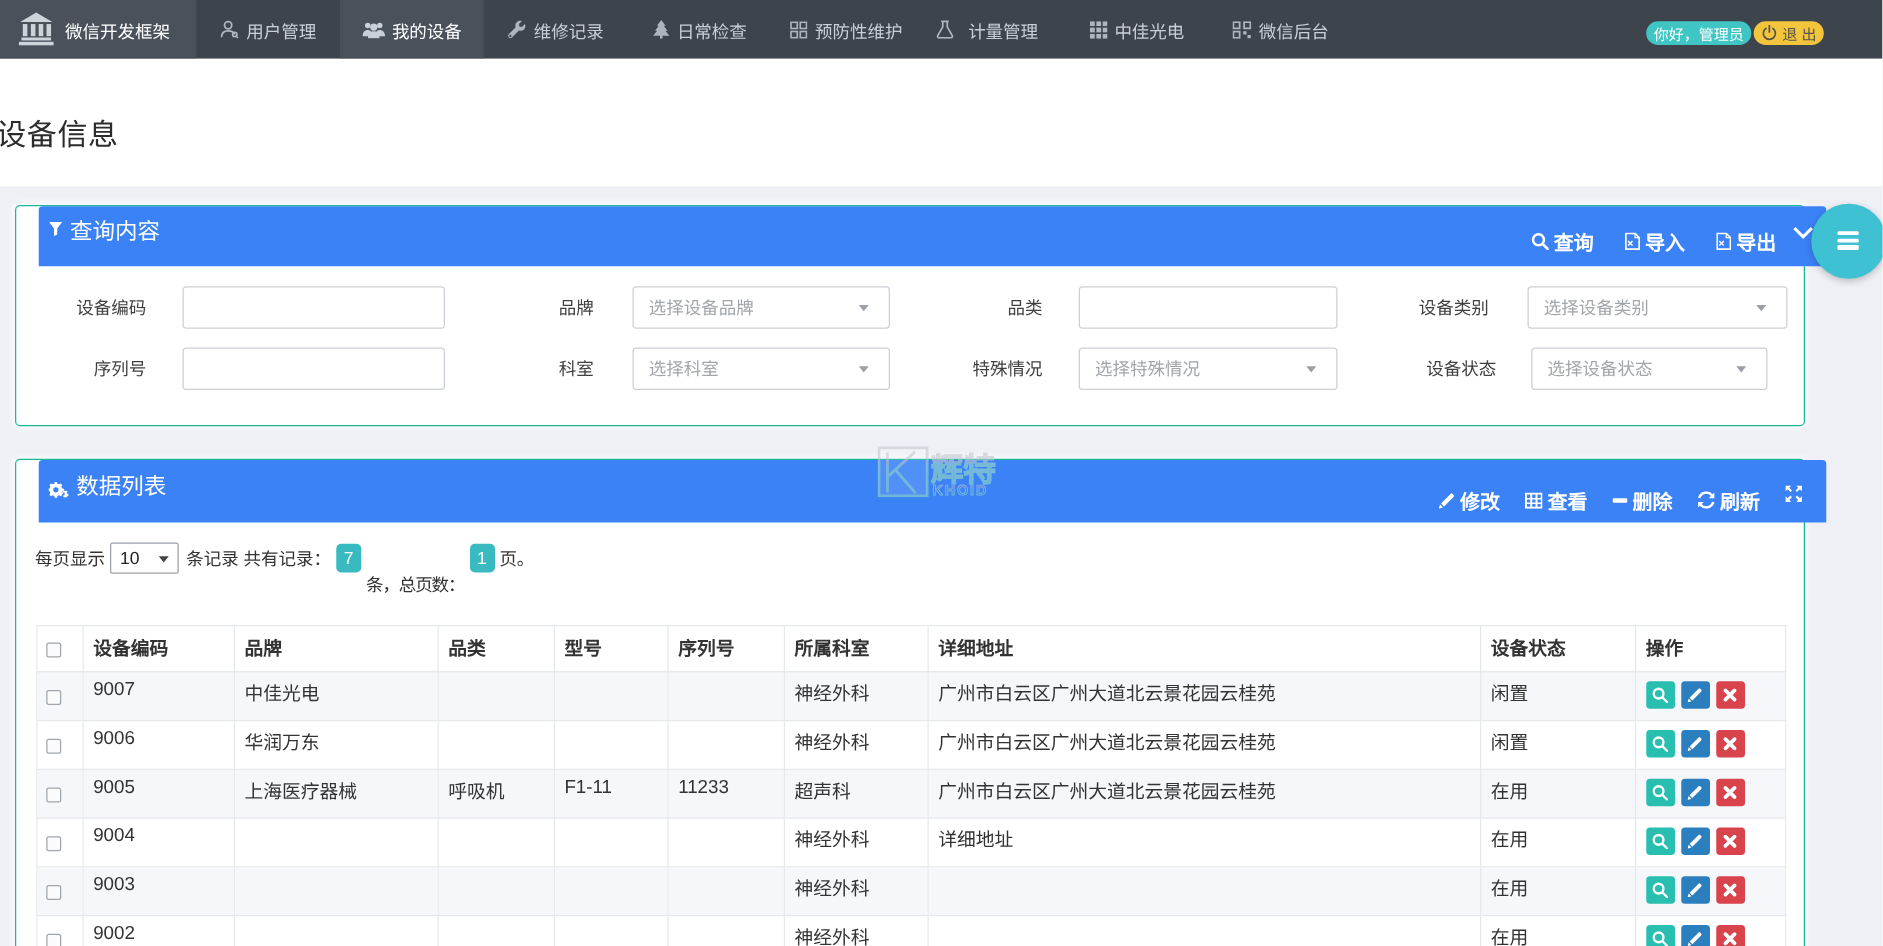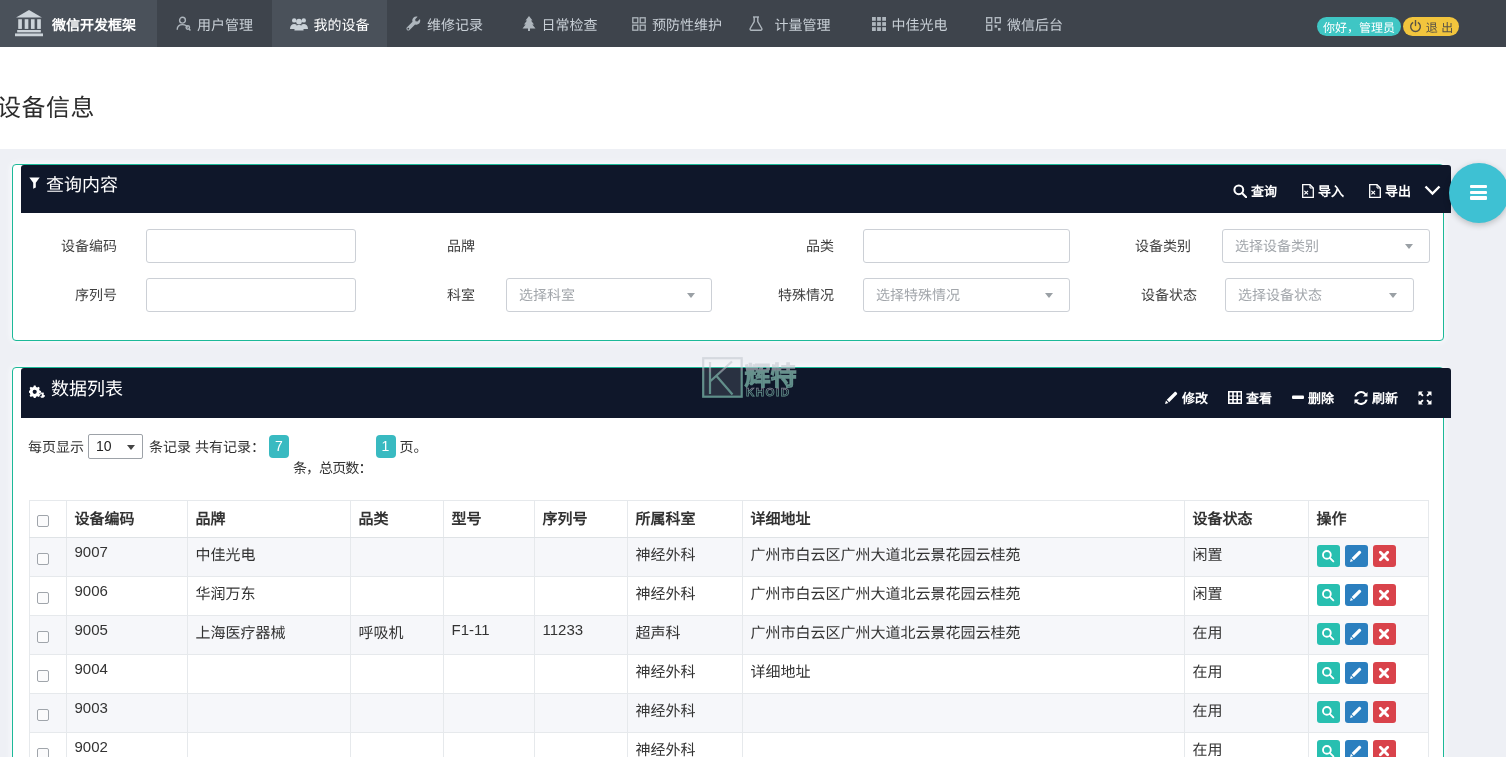--- a/index.html
+++ b/index.html
@@ -2,32 +2,32 @@
 <html lang="zh-CN"><head>
 <meta charset="utf-8">
 <style>
 *{margin:0;padding:0;box-sizing:border-box;}
 html,body{width:1506px;height:757px;overflow:hidden;}
 body{font-family:"Liberation Sans",sans-serif;background:#eef0f5;position:relative;font-size:14px;color:#333;}
 
 .nav{position:absolute;left:0;top:0;width:1506px;height:47px;background:#3e444c;}
 .nav .blk{position:absolute;top:0;height:47px;display:flex;align-items:center;justify-content:center;gap:6px;color:#c8cfd6;font-size:14px;}
 .nav .lit{background:#4a515a;color:#fff;}
-.nav .brand{left:0;width:157px;background:#4a515a;color:#fff;height:48px;justify-content:flex-start;padding-left:15px;gap:9px;font-weight:bold;}
+.nav .brand{left:0;width:157px;background:#4a515a;color:#fff;height:48px;justify-content:flex-start;padding-left:15px;gap:9px;}
 .pill{position:absolute;top:17px;height:19px;border-radius:10px;font-size:12px;display:flex;align-items:center;justify-content:center;}
 .pill.hello{left:1317px;width:84px;background:#3fc6c4;color:#fff;}
 .pill.quit{left:1403px;width:56px;background:#f2c53d;color:#5a5346;gap:4px;}
 
 .pagehead{position:absolute;left:0;top:47px;width:1506px;height:102px;background:#fff;}
 .pagehead h1{position:absolute;left:-3px;top:41px;font-size:24px;font-weight:400;color:#2c2c2c;letter-spacing:0.5px;}
 
 .panel{position:absolute;left:12px;width:1432px;background:#fff;border:1px solid #1cb998;border-radius:4px;box-shadow:0 0 6px 1px rgba(252,253,255,0.95);}
-.phead{position:absolute;left:8px;top:0;width:100%;background:#0f172a;border-radius:3px 3px 0 0;color:#fff;}
+.phead{position:absolute;left:18px;top:0;width:100%;background:#3b82f6;border-radius:3px 3px 0 0;color:#fff;}
 .ptitle{position:absolute;left:8px;display:flex;align-items:center;gap:6px;font-size:18px;}
-.ptools{position:absolute;right:14px;display:flex;align-items:center;color:#fff;font-size:13px;font-weight:bold;}
+.ptools{position:absolute;right:14px;display:flex;align-items:flex-start;color:#fff;font-size:16px;font-weight:bold;}
 .ptools .t{display:flex;align-items:center;gap:4px;}
 #panel1{top:164px;height:177px;}
 #panel1 .phead{height:48px;}
 #panel1 .ptitle{top:4.5px;}
 #panel1 .ptools{top:16px;right:10px;}
 #panel2{top:367px;height:423px;}
 #panel2 .phead{height:50px;}
 #panel2 .ptitle{top:5.5px;align-items:flex-end;}
 #panel2 .ptools{top:20px;right:19px;}
 
@@ -208,20 +208,21 @@
       <span class="t" style="margin-left:-12px;">
           <svg width="17" height="11" viewBox="0 0 17 11">
             <path fill="none" stroke="#fff" stroke-width="2.4" d="M1.5 1.5 L8.5 8.5 L15.5 1.5"></path>
           </svg>
         </span>
     </div>
   </div>
   <div class="lbl" style="left:2px;top:64px;width:102px;">设备编码</div>
   <div class="ctl" style="left:133px;top:64px;width:210px;"></div>
   <div class="lbl" style="left:382px;top:64px;width:80px;">品牌</div>
+  <div class="ctl sel" style="left:493px;top:64px;width:206px;">选择设备品牌<span class="car"></span></div>
   <div class="lbl" style="left:741px;top:64px;width:80px;">品类</div>
   <div class="ctl" style="left:850px;top:64px;width:207px;"></div>
   <div class="lbl" style="left:1092px;top:64px;width:86px;">设备类别</div>
   <div class="ctl sel" style="left:1209px;top:64px;width:208px;">选择设备类别<span class="car"></span></div>
   <div class="lbl" style="left:2px;top:113px;width:102px;">序列号</div>
   <div class="ctl" style="left:133px;top:113px;width:210px;"></div>
   <div class="lbl" style="left:382px;top:113px;width:80px;">科室</div>
   <div class="ctl sel" style="left:493px;top:113px;width:206px;">选择科室<span class="car"></span></div>
   <div class="lbl" style="left:741px;top:113px;width:80px;">特殊情况</div>
   <div class="ctl sel" style="left:850px;top:113px;width:207px;">选择特殊情况<span class="car"></span></div>

